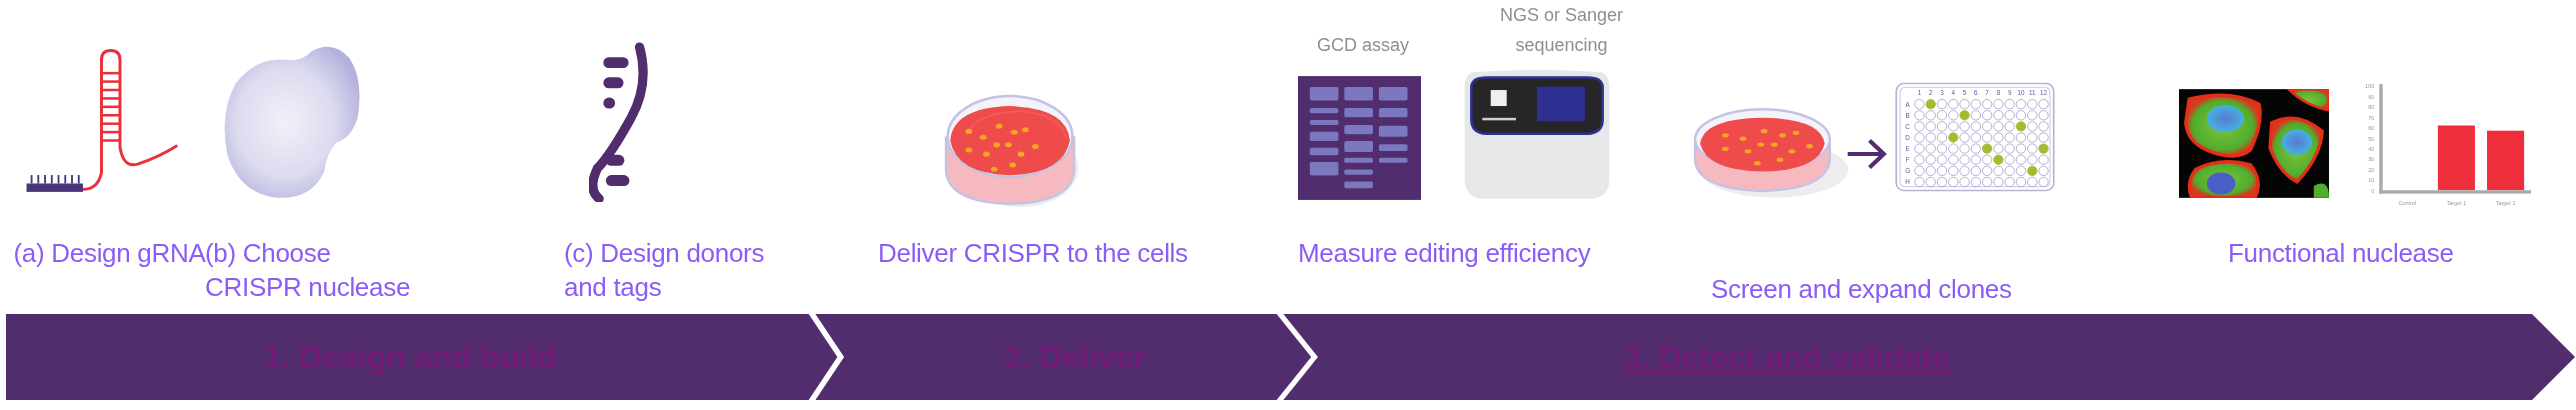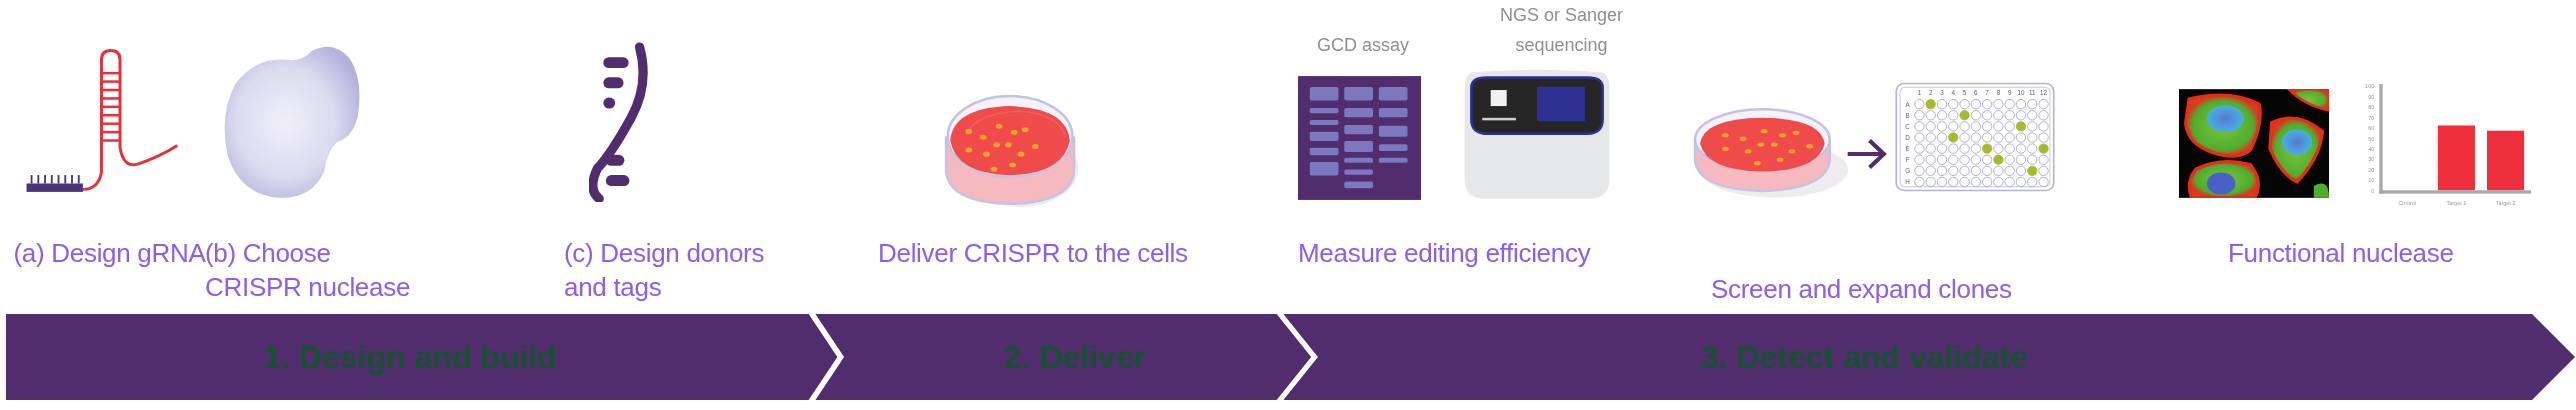--- a/index.html
+++ b/index.html
@@ -1,21 +1,21 @@
 <!DOCTYPE html>
 <html style="font-size:13.5px"><head>
 <meta charset="utf-8">
 <style>
   html, body { margin:0; padding:0; background:#ffffff; }
   body { width:2576px; height:411px; position:relative; overflow:hidden; font-family:"Liberation Sans", sans-serif; }
   .abs { position:absolute; }
   .label { position:absolute; color:#8b5cf6; font-size:26px; line-height:34px; font-family:"Liberation Sans", sans-serif; letter-spacing:-0.3px; white-space:nowrap; }
   .sublabel { position:absolute; color:#8f8f91; font-size:18px; line-height:30px; text-align:center; white-space:nowrap; font-family:"Liberation Sans", sans-serif; }
   .banner { position:absolute; top:314px; left:0; width:2576px; height:86px; }
-  .banner-text { position:absolute; color:#14532d; font-weight:bold; font-size:32px; line-height:86px; top:314px; text-align:center; white-space:nowrap; font-family:"Liberation Sans", sans-serif; }
+  .banner-text { position:absolute; color:#701a75; font-weight:bold; font-size:32px; line-height:86px; top:314px; text-align:center; white-space:nowrap; font-family:"Liberation Sans", sans-serif; }
   svg { display:block; }
 </style>
 </head>
 <body>
 
 <div class="abs" style="left:23.6px;top:46px;width:160px;height:152px;">
   <svg width="160" height="152" viewBox="0 0 190 180">
 
     <path d="M70 170 Q88 170 92 150 L92 16 Q92 5 103 5 Q114 5 114 16 L114 120 Q118 145 135 140 Q160 132 182 118" fill="none" stroke="#e8303a" stroke-width="3.5"></path>
     <g stroke="#e8303a" stroke-width="3">
@@ -352,14 +352,14 @@
 
     <polygon points="6,0 958,0 992,51 958,102 6,102" fill="#512d6d"></polygon>
 
     <polygon points="966,0 1513,0 1554,51 1513,102 966,102 1000,51" fill="#512d6d"></polygon>
 
     <polygon points="1521,0 3002,0 3053,51 3002,102 1521,102 1562,51" fill="#512d6d"></polygon>
   </svg>
 </div>
 <div class="banner-text" style="left:5px;width:810px;">1. Design and build</div>
 <div class="banner-text" style="left:844px;width:462px;">2. Deliver</div>
-<div class="banner-text" style="left:1468px;width:793px;">3. Detect and validate</div>
+<div class="banner-text" style="left:1390px;width:793px;text-decoration:underline;">3. Detect and validate</div>
 
 
 </body></html>

